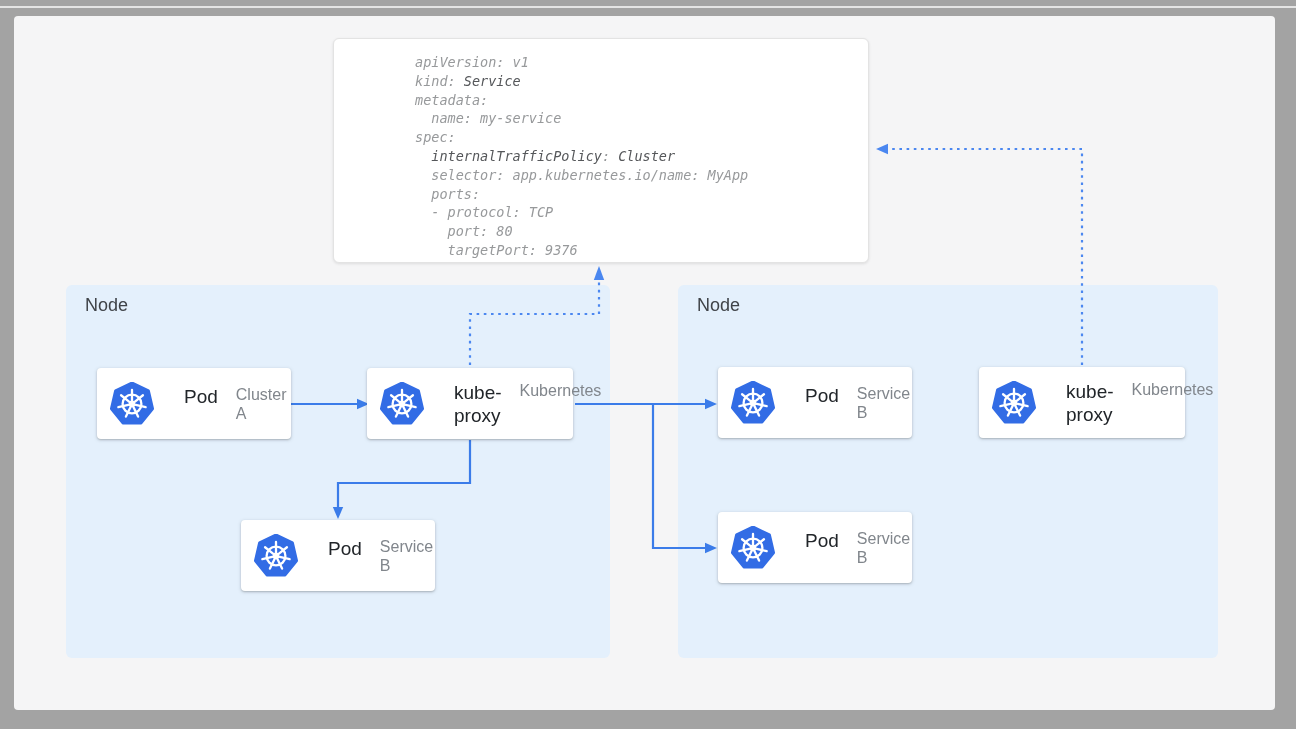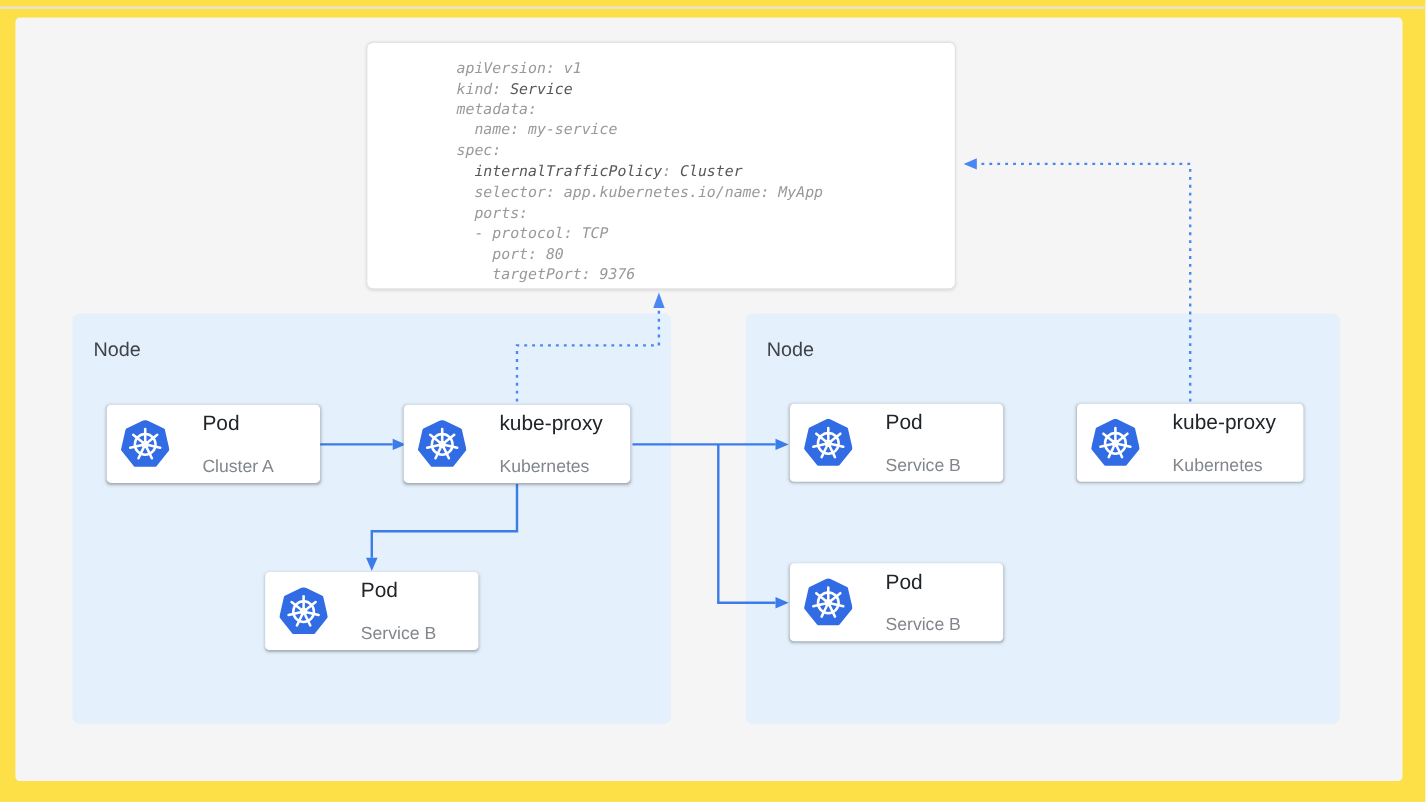--- a/index.html
+++ b/index.html
@@ -4,48 +4,48 @@
 <style>
   :root{
     --accent:#3b7ce9; --dotted:#4b87f0; --k8sBlue:#326ce5;
     --nodeBg:#e4f0fc; --canvasBg:#f5f5f6; --cardTitle:#212529;
     --cardSubtitle:#81868c; --nodeLabel:#3f4348; --yamlText:#97999b;
     --yamlBold:#55575a; --border:#e3e3e3; --divider:#e4e4e4;
   }
   *{margin:0;padding:0;box-sizing:border-box;}
   html,body{width:1296px;height:729px;background:#ffffff;overflow:hidden;
     font-family:"Liberation Sans",sans-serif;}
-  .page{position:relative;width:1296px;height:729px;background:#fde047;}
+  .page{position:relative;width:1296px;height:729px;background:#a3a3a3;}
   .top-rule{position:absolute;left:0;top:6px;width:1296px;height:2px;background:var(--divider);}
   .canvas{position:absolute;left:14px;top:16px;width:1261px;height:694px;
     background:var(--canvasBg);border-radius:4px;}
   .yaml-box{position:absolute;left:333px;top:38px;width:536px;height:225px;
     background:#fff;border:1px solid var(--border);border-radius:6px;
     box-shadow:0 1px 3px rgba(0,0,0,.10);padding:14px 0 0 81px;}
   .yaml-code{font-family:"DejaVu Sans Mono",monospace;font-style:italic;
     font-size:13.5px;line-height:18.8px;color:var(--yamlText);white-space:pre;}
   .yaml-code .b{font-weight:400;color:var(--yamlBold);}
   .node{position:absolute;background:var(--nodeBg);border-radius:6px;}
   .node-left{left:66px;top:285px;width:544px;height:373px;}
   .node-right{left:678px;top:285px;width:540px;height:373px;}
-  .node-label{position:absolute;left:19px;top:23px;font-size:18px;color:var(--nodeLabel);}
+  .node-label{position:absolute;left:19px;top:10px;font-size:18px;color:var(--nodeLabel);}
   .arrows{position:absolute;left:0;top:0;width:1296px;height:729px;pointer-events:none;}
   .arrows .solid{stroke:var(--accent);stroke-width:2.2;fill:none;}
   .arrows .dot{stroke:var(--dotted);stroke-width:2.2;fill:none;stroke-dasharray:2.6 4.6;}
   .arrows .head{fill:var(--accent);stroke:none;}
   .arrows .headd{fill:var(--dotted);stroke:none;}
   .card{position:absolute;background:#fff;border-radius:4px;
     box-shadow:0 1px 2px rgba(60,64,67,.28),0 1px 4px rgba(60,64,67,.14);
     display:flex;align-items:center;padding-left:13px;}
   .card .k8s-logo{width:44px;height:44px;flex:0 0 44px;display:block;}
   .card .k8s-logo svg{display:block;width:44px;height:44px;}
   .hept{fill:var(--k8sBlue);stroke:var(--k8sBlue);stroke-width:3;stroke-linejoin:round;}
   .wheel{stroke:#fff;fill:none;stroke-width:2.3;stroke-linecap:round;}
   .hub{fill:#fff;stroke:none;}
-  .card-text{margin-left:30px;display:flex;flex-direction:column;gap:18px;}
+  .card-text{margin-left:30px;display:flex;gap:18px;}
   .card-title{font-size:19px;color:var(--cardTitle);line-height:23px;}
   .card-subtitle{font-size:16px;color:var(--cardSubtitle);line-height:19px;}
   .c-pod-a{left:97px;top:368px;width:194px;height:71px;}
   .c-kp-l{left:367px;top:368px;width:206px;height:71px;}
   .c-pod-b-l{left:241px;top:520px;width:194px;height:71px;}
   .c-pod-b-rt{left:718px;top:367px;width:194px;height:71px;}
   .c-kp-r{left:979px;top:367px;width:206px;height:71px;}
   .c-pod-b-rb{left:718px;top:512px;width:194px;height:71px;}
 </style>
 </head>

